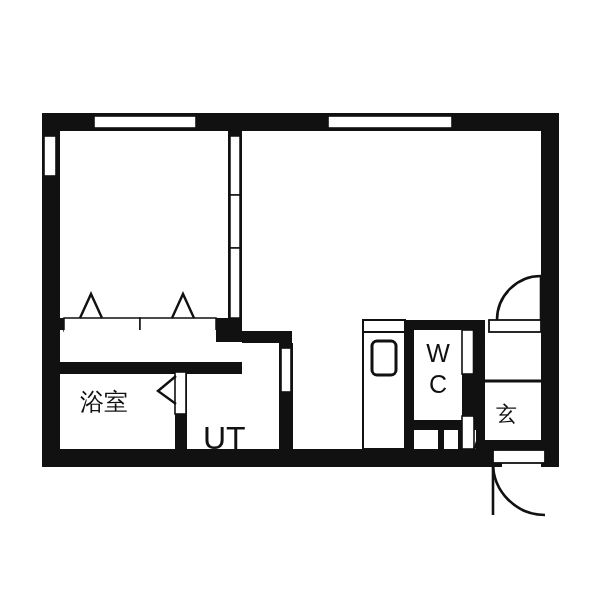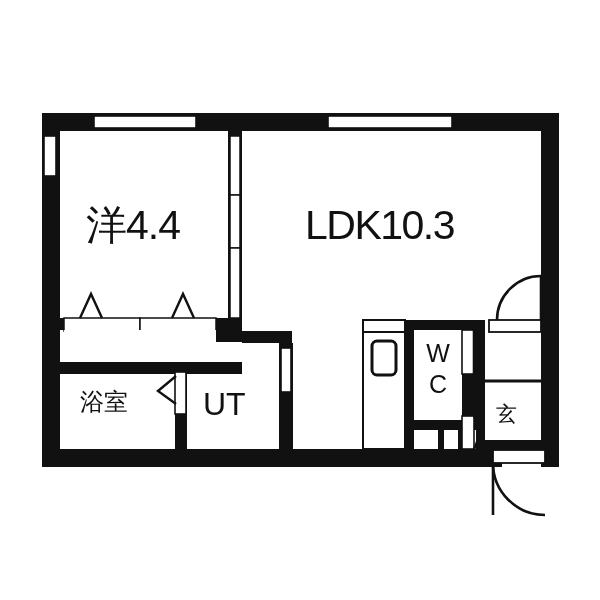--- a/index.html
+++ b/index.html
@@ -39,20 +39,21 @@
     font-size: 41px;
     letter-spacing: -1.5px;
   }
   .lbl-yokushitsu {
     font-size: 24px;
     letter-spacing: 0px;
   }
   .lbl-ut {
     font-size: 32px;
     letter-spacing: 0px;
+    margin-top: 34px;
   }
   .lbl-wc-w, .lbl-wc-c {
     font-size: 25px;
     text-align: center;
     width: 40px;
   }
   .lbl-gen {
     font-size: 21px;
   }
 </style>
@@ -181,23 +182,21 @@
       <rect x="462" y="416" width="12" height="33" fill="#ffffff" stroke="#111111" stroke-width="1.6"></rect>
       <path d="M 474 416 A 33 33 0 0 1 474 449" fill="none" stroke="#111111" stroke-width="2.6"></path>
     </g>
 
     <g>
       <rect x="485" y="440" width="74" height="10" fill="#111111"></rect>
     </g>
 
   </svg>
 
-  <div class="room-label lbl-yoshitsu" style="left:86px; top:205px;">洋4.4</div>
-
-  <div class="room-label lbl-ldk" style="left:305px; top:205px;">LDK10.3</div>
+
 
   <div class="room-label lbl-yokushitsu" style="left:80px; top:390px;">浴室</div>
 
   <div class="room-label lbl-ut" style="left:203px; top:388px;">UT</div>
 
   <div class="room-label lbl-wc-w" style="left:418px; top:341px;">W</div>
 
   <div class="room-label lbl-wc-c" style="left:418px; top:372px;">C</div>
 
   <div class="room-label lbl-gen" style="left:496px; top:403px;">玄</div>

